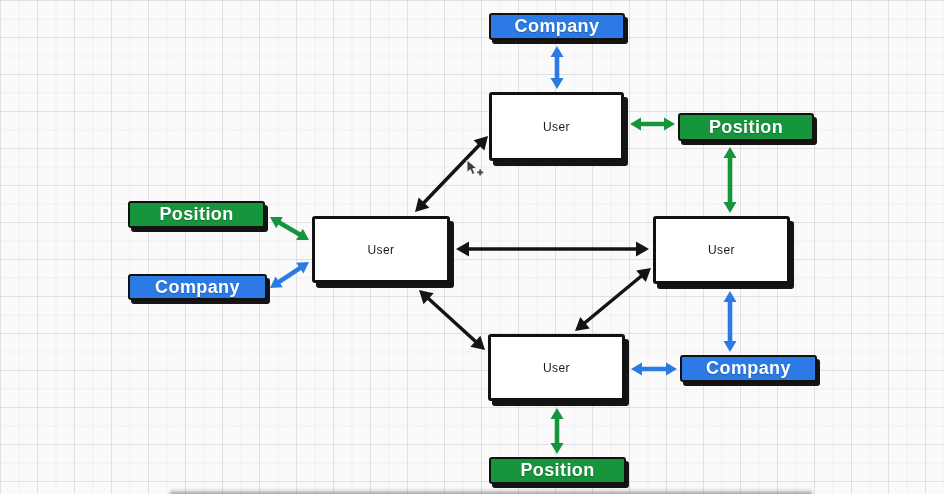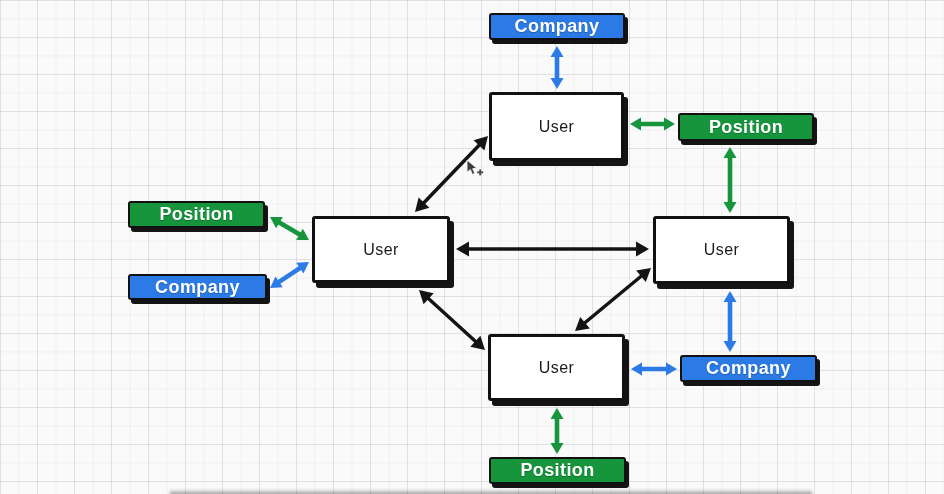--- a/index.html
+++ b/index.html
@@ -28,21 +28,21 @@
     position:absolute;
     box-sizing:border-box;
     display:flex;align-items:center;justify-content:center;
     border:3px solid #111;
     border-radius:3px;
     box-shadow:4px 5px 0 0 #141414;
     cursor:default;
     user-select:none;
   }
   .node.user{
-    font-size:16px;
+    font-size:12px;
     letter-spacing:0.4px;
     border-width:3px;
   }
   .node.company,.node.position{
     font-size:18px;
     font-weight:700;
     letter-spacing:0.4px;
     border-width:2.5px;
     box-shadow:3px 4px 0 0 #141414;
     text-shadow:0 1px 1px rgba(0,0,0,0.25);

